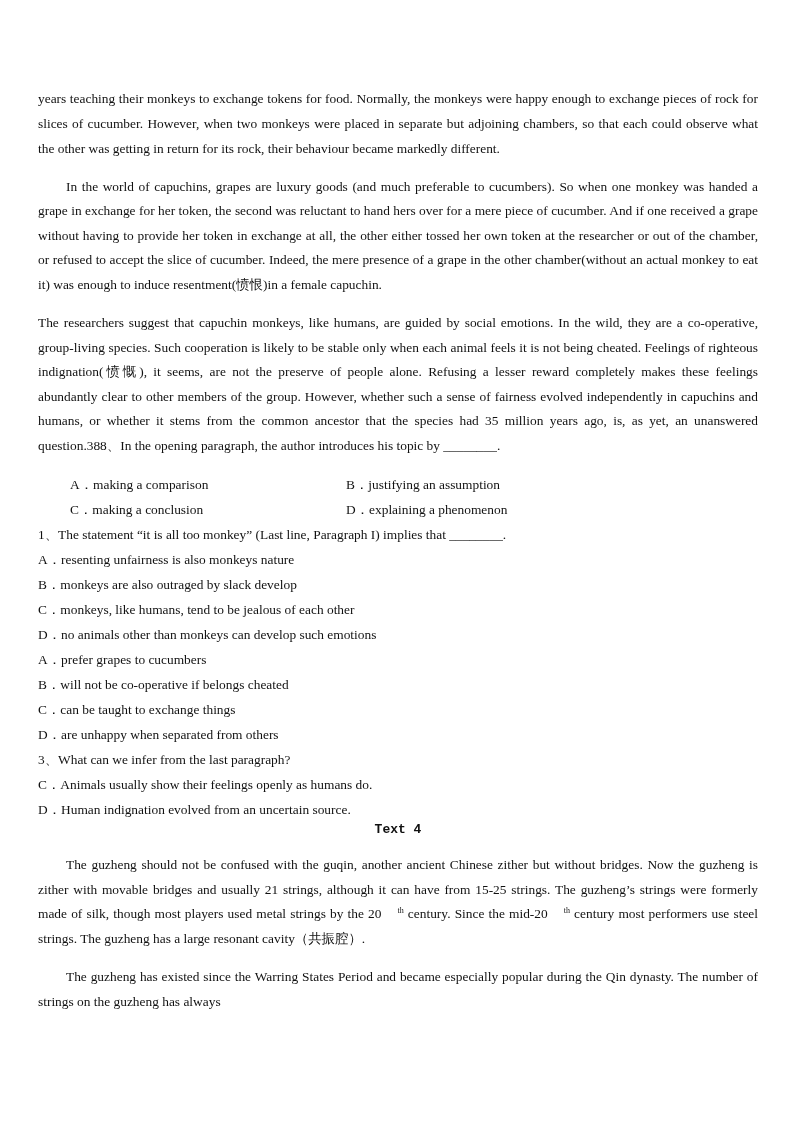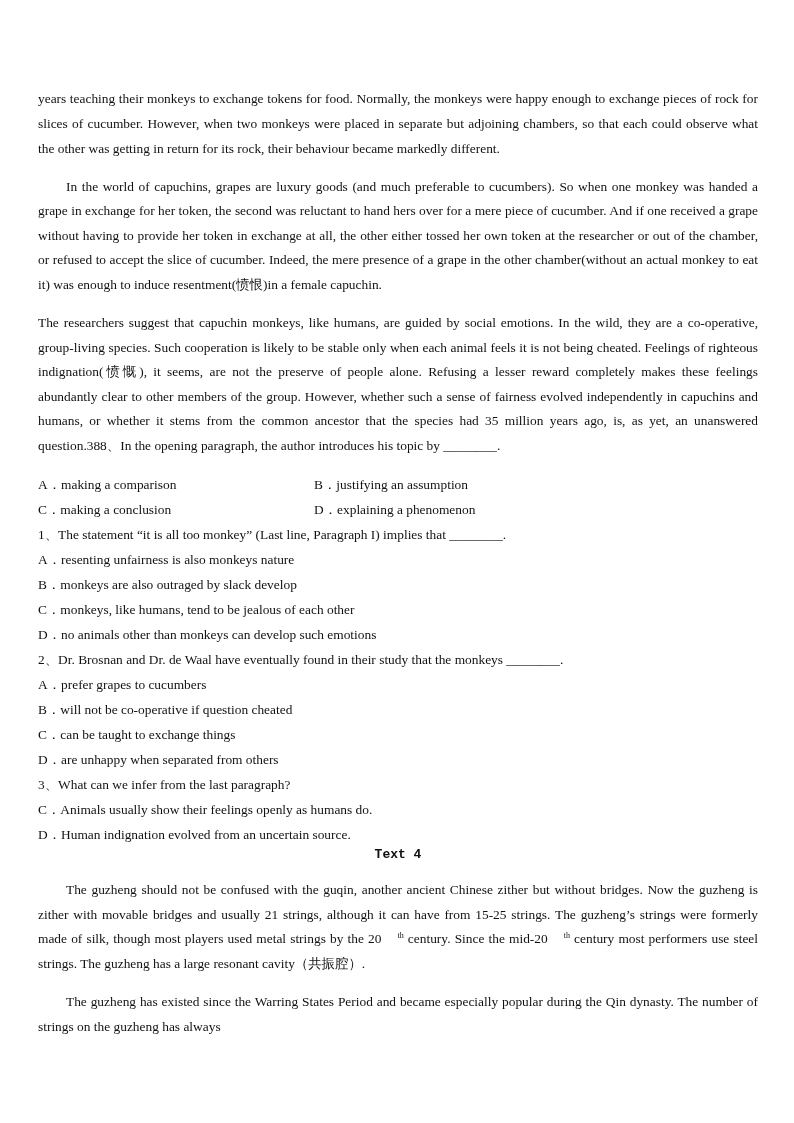--- a/index.html
+++ b/index.html
@@ -5,21 +5,21 @@
     html, body { margin: 0; padding: 0; background: #ffffff; }
     body {
       width: 794px; height: 1123px; position: relative; overflow: hidden;
       font-family: "Liberation Serif", serif;
       font-size: 13.4px; color: #111111;
     }
     .page { position: absolute; left: 38px; top: 74px; width: 720px; }
     .text-block { line-height: 24.6px; text-align: justify; text-align-last: left; }
     .indent { text-indent: 28px; }
     .opt-row { display: flex; height: 25px; line-height: 25px; white-space: nowrap; }
-    .opt-col { width: 276px; }
+    .opt-col { width: 276px; margin-left: 32px; }
     .opt { height: 25px; line-height: 25px; white-space: nowrap; }
     .heading {
       text-align: center; font-family: "Liberation Mono", monospace;
       font-size: 13px; height: 20px; line-height: 20px; margin-top: -2px; font-weight: bold;
     }
     sup { font-size: 8px; line-height: 0; vertical-align: 5px; margin-left: 16px; }
   </style>
 </head>
 <body>
 
@@ -56,23 +56,22 @@
 
   <div>
     <div class="opt">1、The statement “it is all too monkey” (Last line, Paragraph I) implies that ________.</div>
     <div class="opt"><span>A．</span><span>resenting unfairness is also monkeys nature</span></div>
     <div class="opt"><span>B．</span><span>monkeys are also outraged by slack develop</span></div>
     <div class="opt"><span>C．</span><span>monkeys, like humans, tend to be jealous of each other</span></div>
     <div class="opt"><span>D．</span><span>no animals other than monkeys can develop such emotions</span></div>
   </div>
 
   <div>
-    <div class="opt">2、Dr. Brosnan and Dr. de Waal have eventually found in their study that the monkeys ________.</div>
     <div class="opt"><span>A．</span><span>prefer grapes to cucumbers</span></div>
-    <div class="opt"><span>B．</span><span>will not be co-operative if question cheated</span></div>
+    <div class="opt"><span>B．</span><span>will not be co-operative if belongs cheated</span></div>
     <div class="opt"><span>C．</span><span>can be taught to exchange things</span></div>
     <div class="opt"><span>D．</span><span>are unhappy when separated from others</span></div>
   </div>
 
   <div>
     <div class="opt">3、What can we infer from the last paragraph?</div>
     <div class="opt"><span>C．</span><span>Animals usually show their feelings openly as humans do.</span></div>
     <div class="opt"><span>D．</span><span>Human indignation evolved from an uncertain source.</span></div>
   </div>
 

